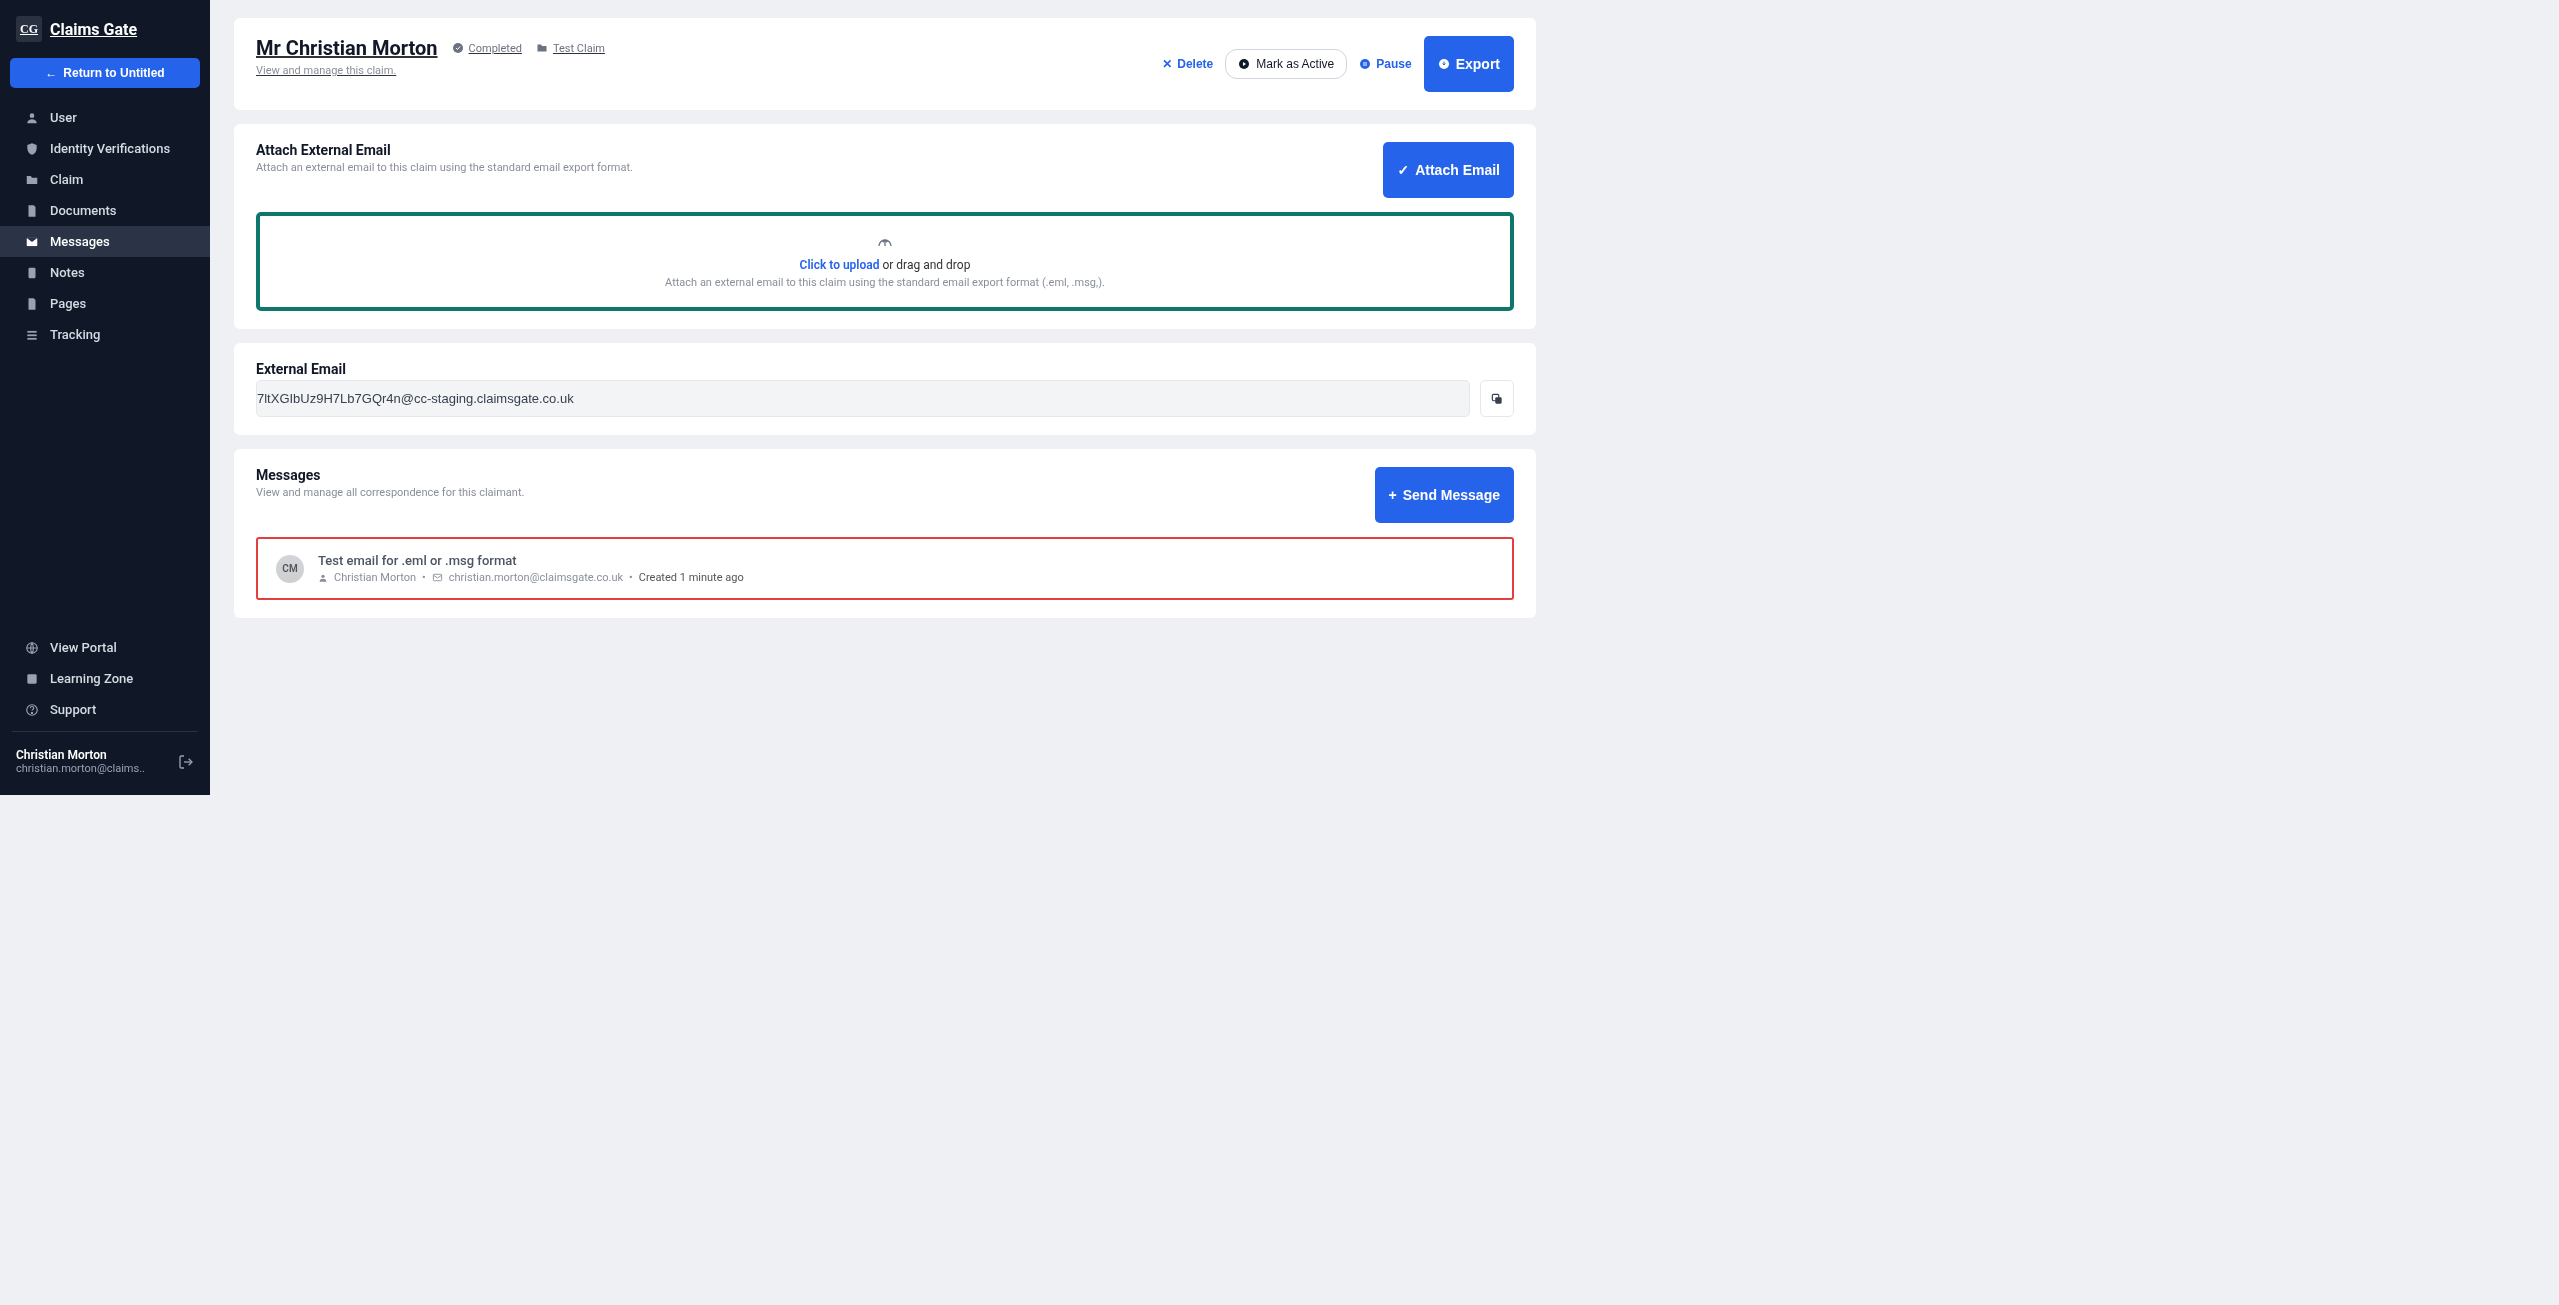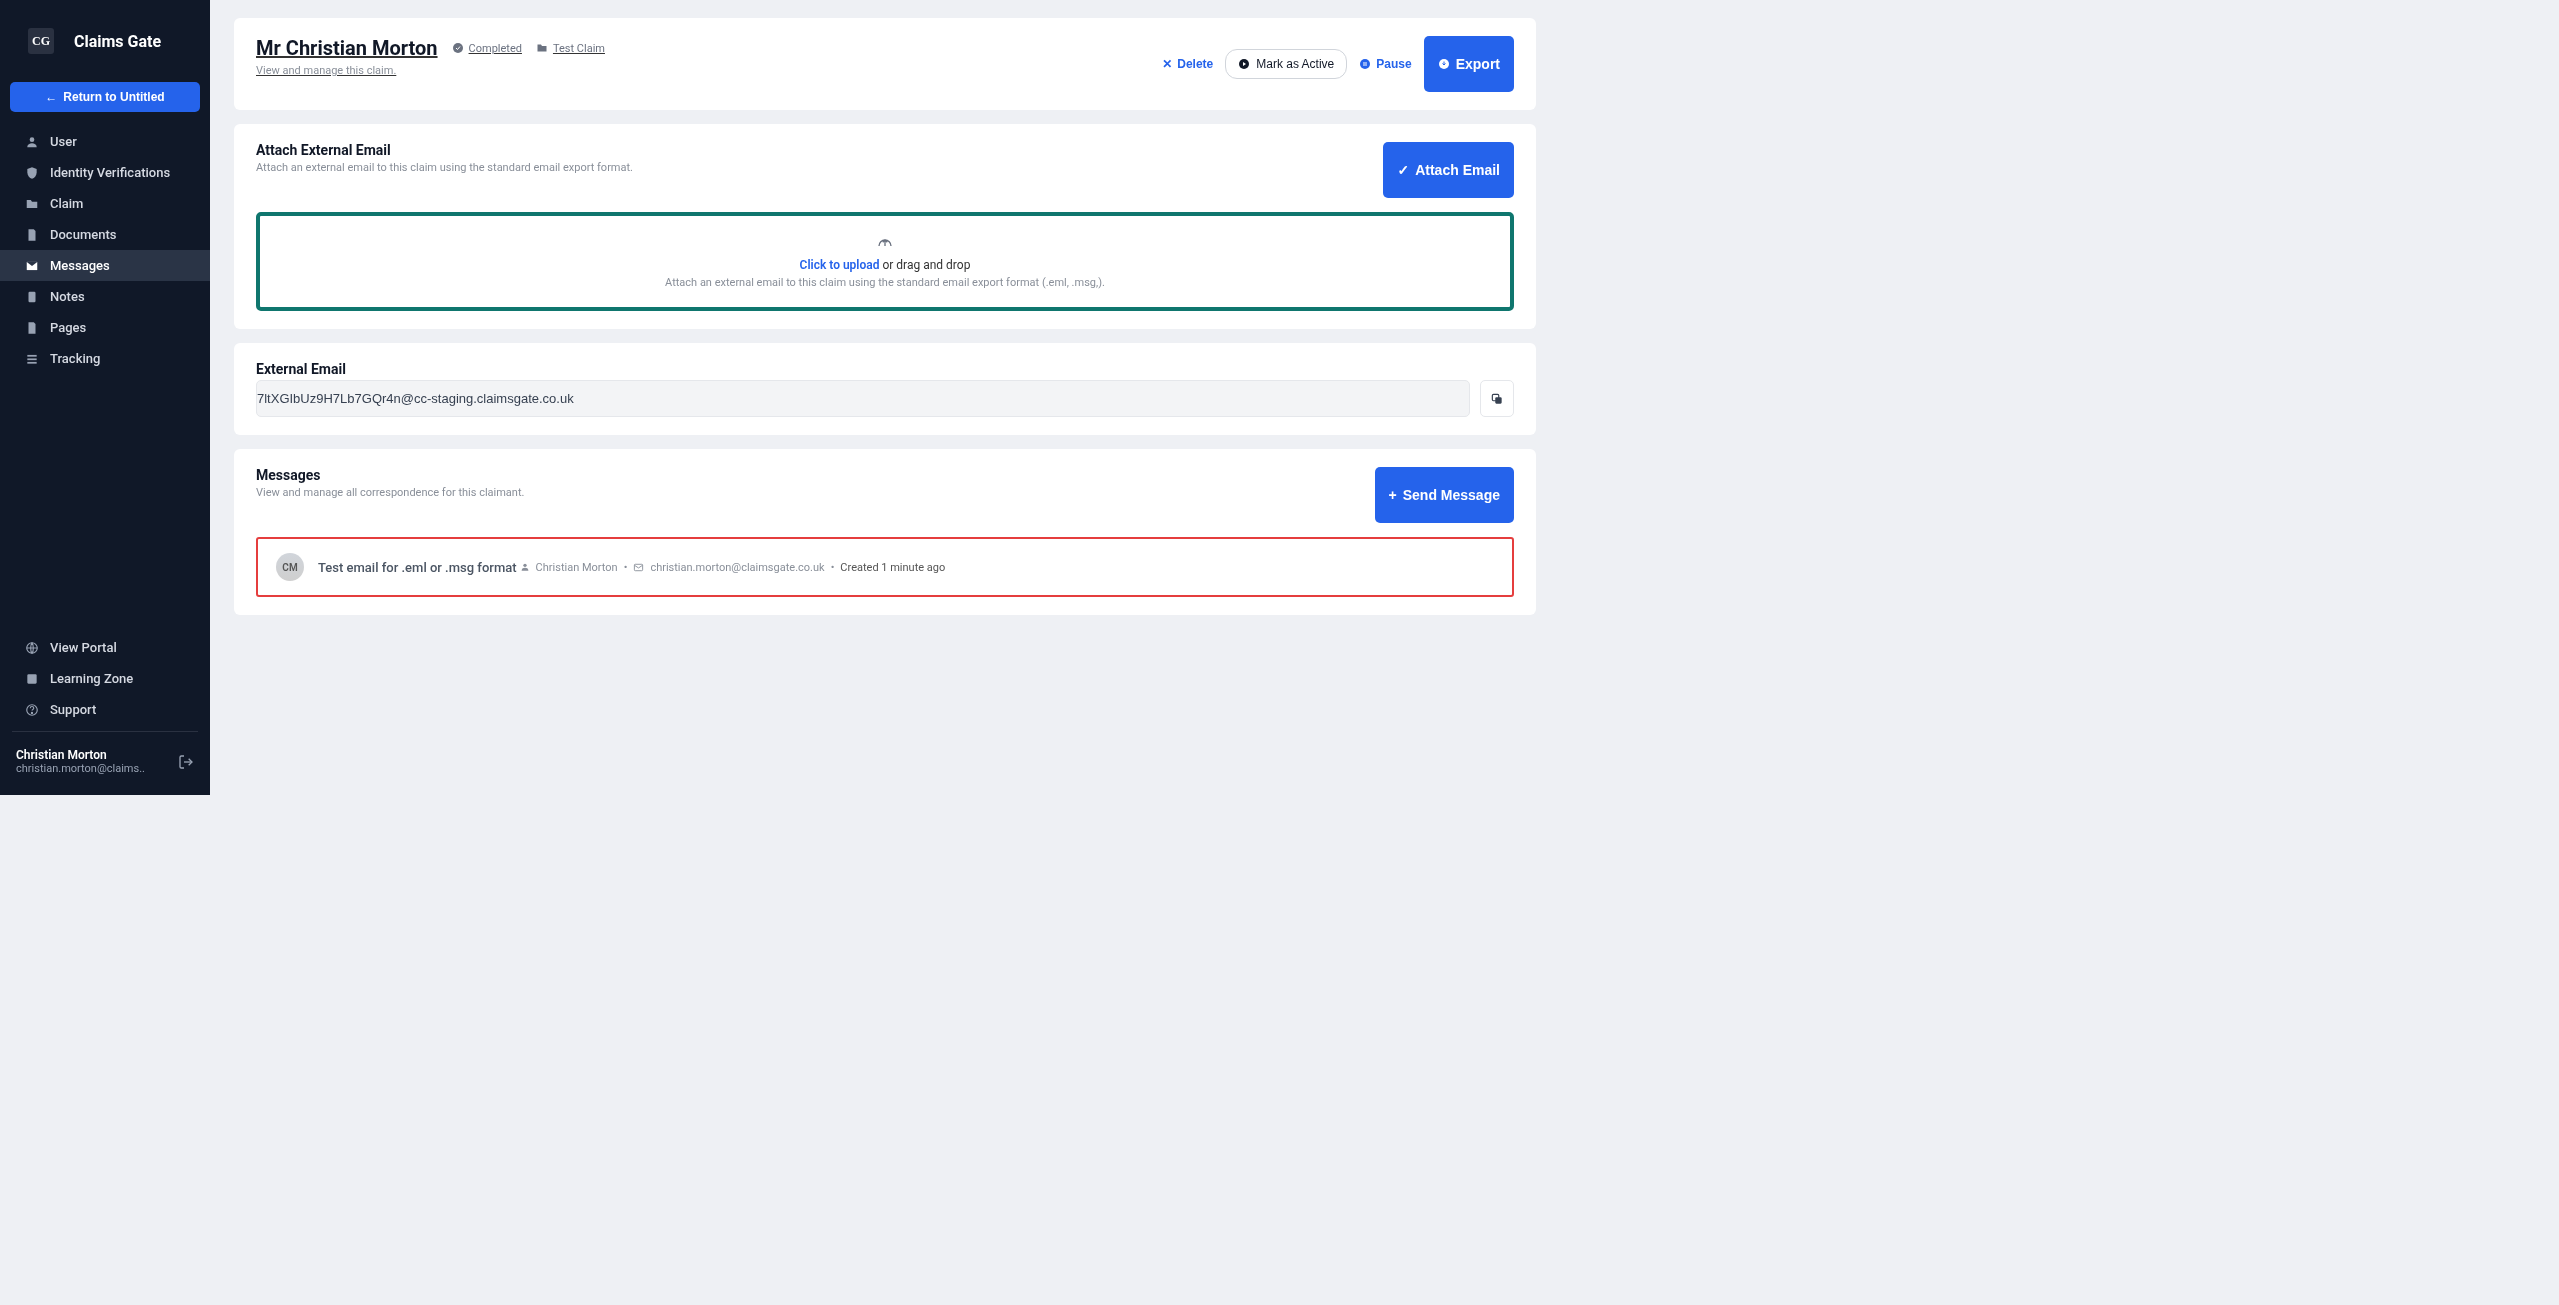--- a/index.html
+++ b/index.html
@@ -19,24 +19,25 @@
   width: 210px;
   background: #101828;
   color: #fff;
   display: flex;
   flex-direction: column;
   flex-shrink: 0;
 }
 .logo {
   display: flex;
   align-items: center;
-  gap: 20px;
-  padding: 28px;
+  gap: 8px;
+  padding: 16px;
   font-weight: 700;
   font-size: 16px;
+  text-decoration: underline;
 }
 .logo-mark {
   width: 26px;
   height: 26px;
   background: #2a3141;
   border-radius: 3px;
   display: flex;
   align-items: center;
   justify-content: center;
   font-size: 12px;
@@ -155,21 +156,21 @@
   display:flex;
   align-items:center;
   gap:14px;
 }
 .avatar {
   width:28px;height:28px;border-radius:50%;
   background:linear-gradient(#d1d5db,#cfcfcf);
   display:flex;align-items:center;justify-content:center;
   color:#555;font-size:10px;font-weight:600;
 }
-.msg-body { display:flex; flex-direction:row; gap:3px;}
+.msg-body { display:flex; flex-direction:column; gap:3px;}
 .msg-title { font-size:13px; color:#4b5563; font-weight:500;}
 .msg-meta { display:flex; align-items:center; gap:6px; font-size:11px; color:#898f99;}
 .msg-meta .created { color:#555; }
 
 svg { display:block; }
 </style>
 </head>
 <body>
 
 <div class="app">

